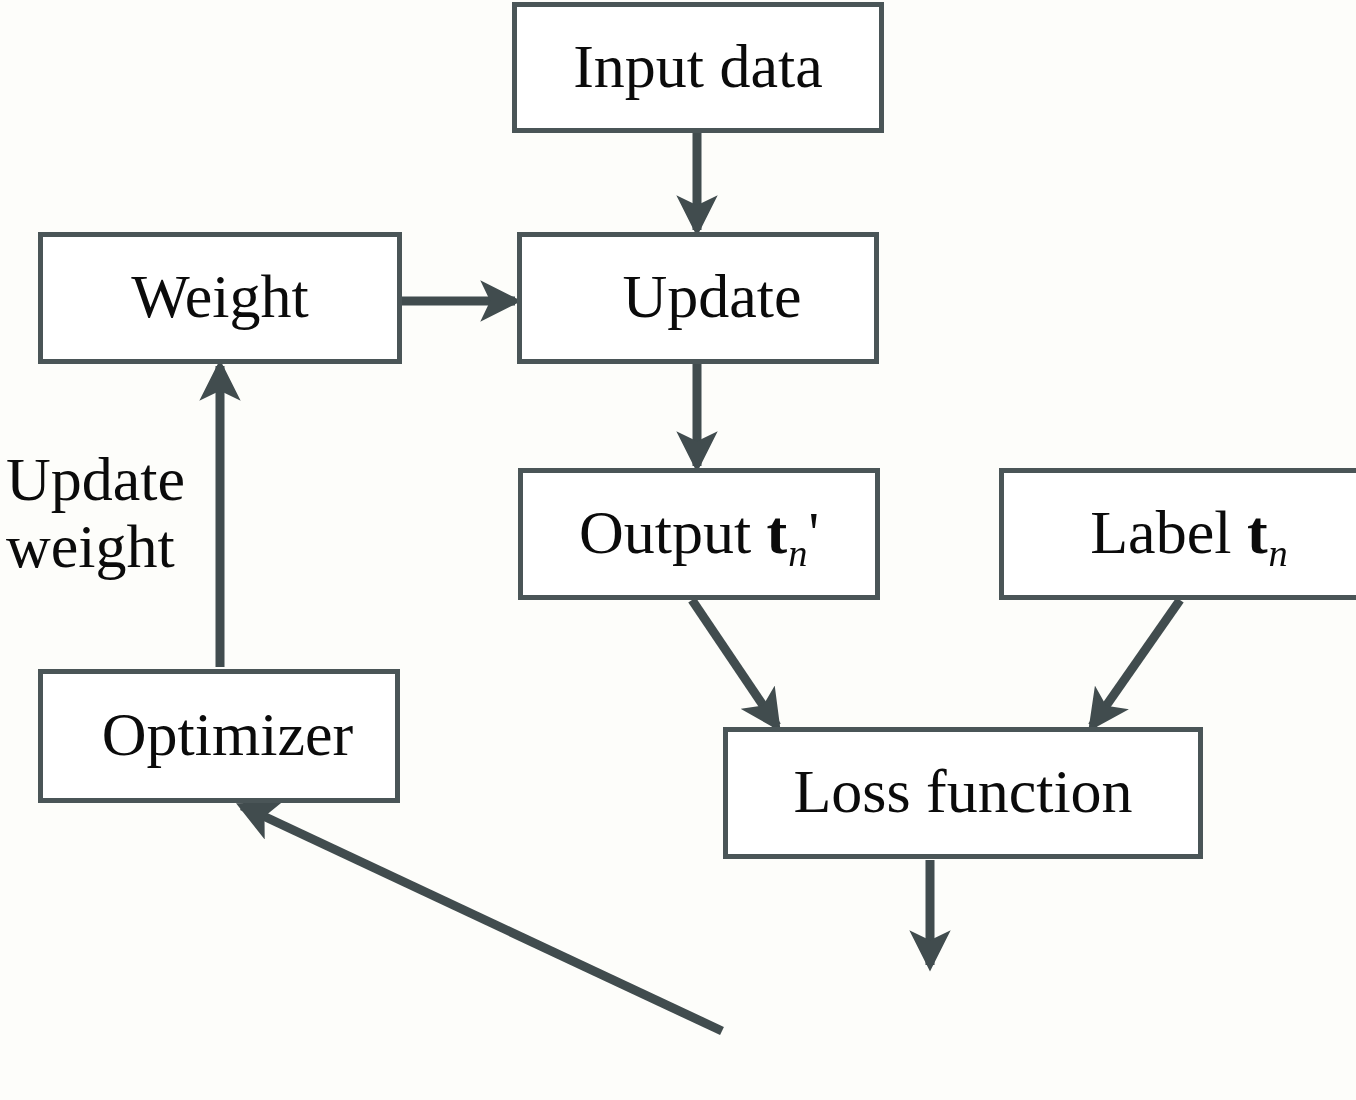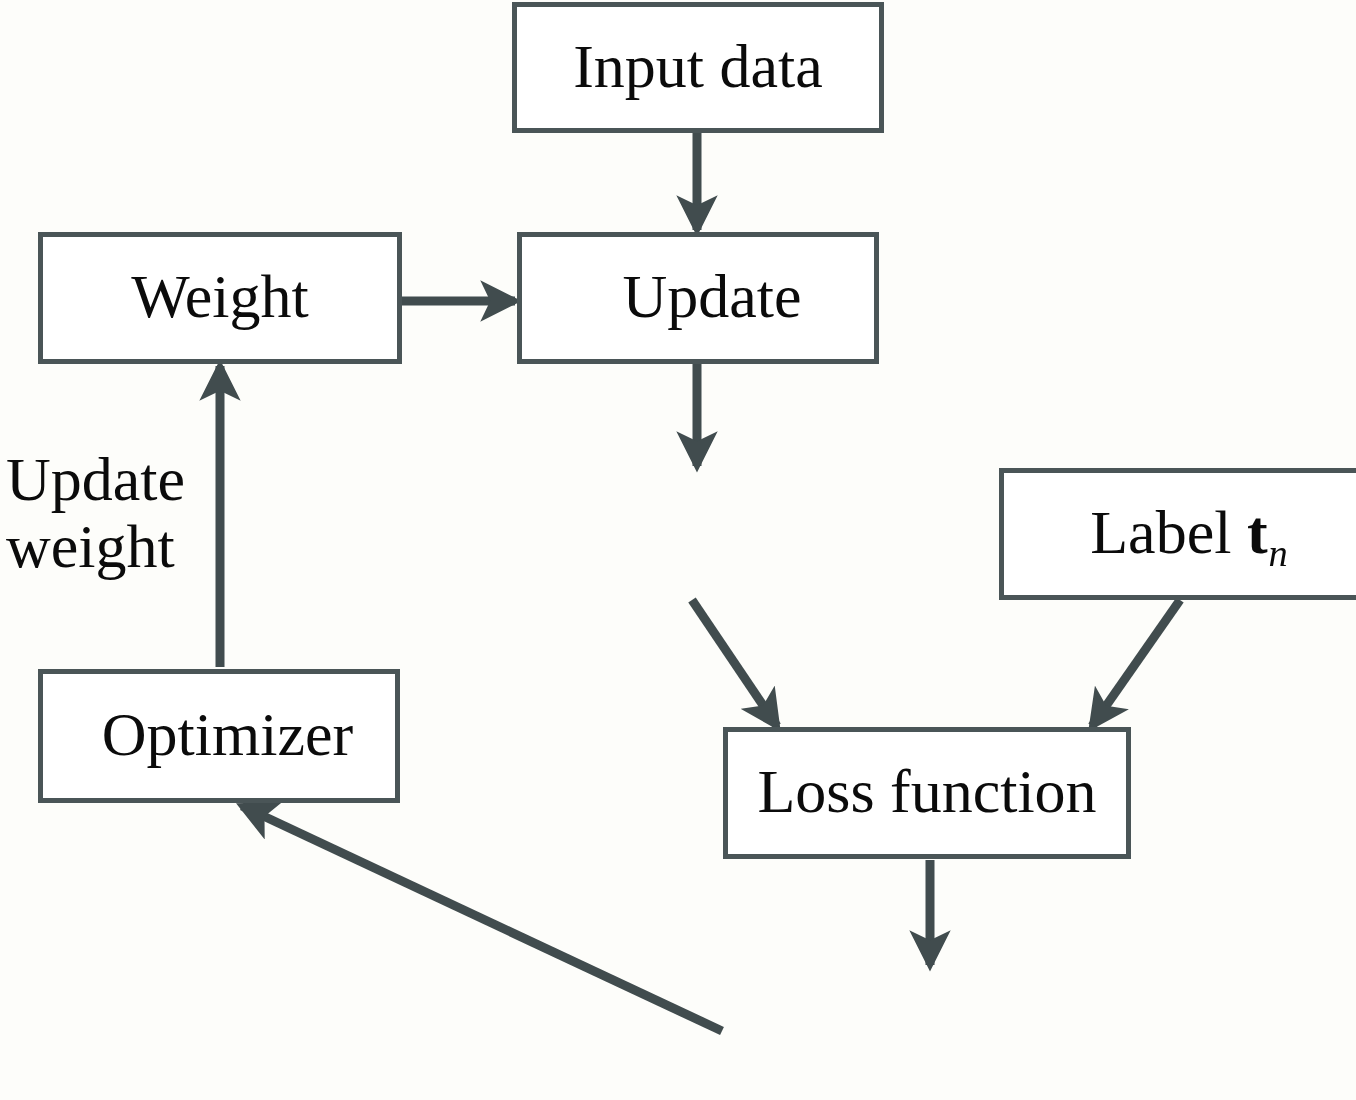--- a/index.html
+++ b/index.html
@@ -84,21 +84,21 @@
     text-align: left;
   }
 
   
   #node-input-data { left: 512px;  top: 2px;   width: 372px; height: 131px; }
   #node-weight     { left: 38px;   top: 232px; width: 364px; height: 132px; }
   #node-layers     { left: 517px;  top: 232px; width: 362px; height: 132px; }
   #node-output     { left: 518px;  top: 468px; width: 362px; height: 132px; }
   #node-label      { left: 999px;  top: 468px; width: 380px; height: 132px; }
   #node-optimizer  { left: 38px;   top: 669px; width: 362px; height: 134px; padding-left: 17px; }
-  #node-loss-fn    { left: 723px;  top: 727px; width: 408px; height: 132px; }
+  #node-loss-fn    { left: 723px;  top: 727px; width: 480px; height: 132px; }
   #node-loss-val   { left: 723px;  top: 967px; width: 408px; height: 133px; }
 
   #node-layers .node-label { transform: translateX(14px); }
 
   #text-update-weight { left: 6px; top: 446px; width: 230px; }
 </style>
 </head>
 <body>
 
 <div id="diagram-canvas">
@@ -132,20 +132,23 @@
   </div>
 
   <div class="node" id="node-weight">
     <span class="node-label">Weight</span>
   </div>
 
   <div class="node" id="node-layers">
     <span class="node-label">Update</span>
   </div>
 
+  <div class="node" id="node-output">
+    <span class="node-label"><span>Output </span><span class="mvar">t</span><span class="msub">n</span><span class="mprime">'</span></span>
+  </div>
 
   <div class="node" id="node-label">
     <span class="node-label"><span>Label </span><span class="mvar">t</span><span class="msub">n</span></span>
   </div>
 
   <div class="node" id="node-optimizer">
     <span class="node-label">Optimizer</span>
   </div>
 
   <div class="node" id="node-loss-fn">

